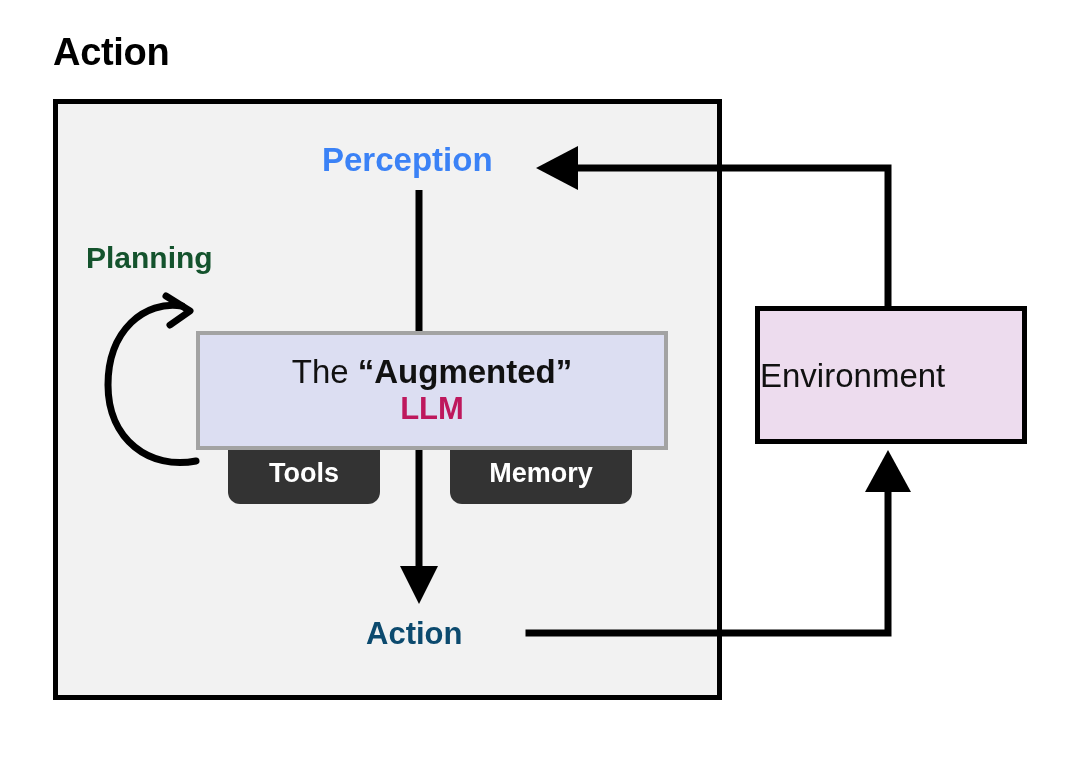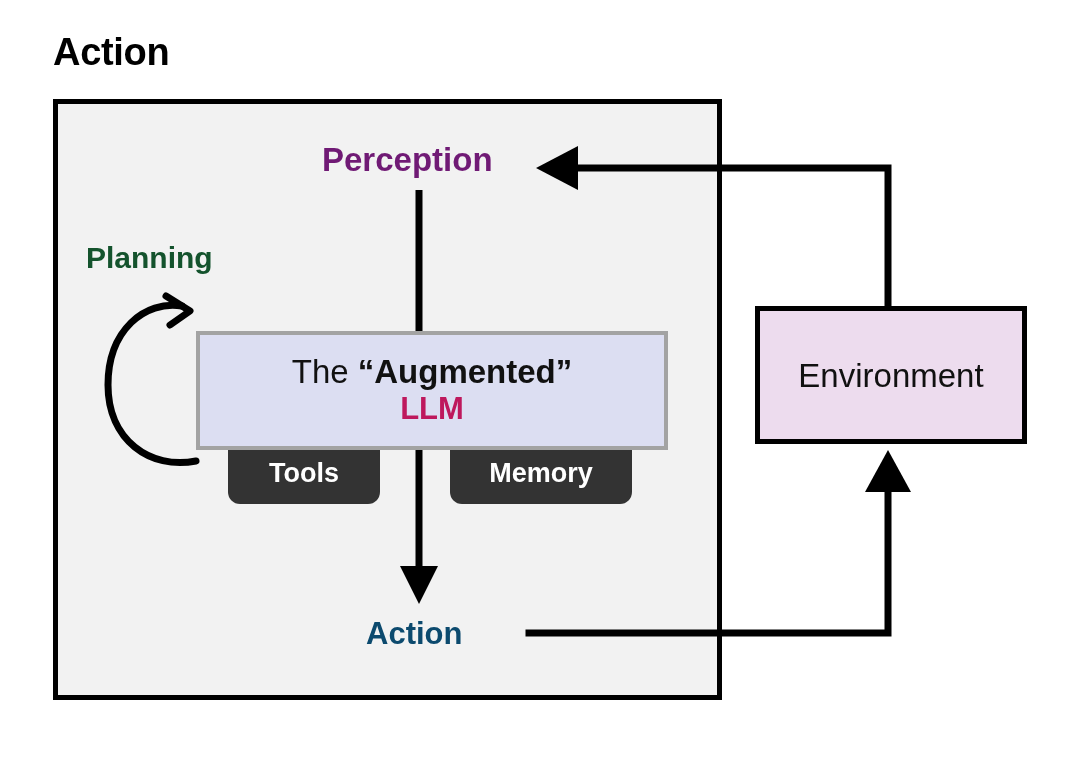--- a/index.html
+++ b/index.html
@@ -42,21 +42,21 @@
     box-sizing: border-box;
   }
 
   
   #perception-label {
     position: absolute;
     left: 322px;
     top: 143px;
     font-size: 33px;
     font-weight: bold;
-    color: #701a75;
+    color: #3b82f6;
     line-height: 1;
     white-space: nowrap;
   }
   #planning-label {
     position: absolute;
     left: 86px;
     top: 243px;
     font-size: 30px;
     font-weight: bold;
     color: #14532d;
@@ -140,21 +140,21 @@
     position: absolute;
     left: 755px;
     top: 306px;
     width: 272px;
     height: 138px;
     background: #eddcee;
     border: 5px solid #000000;
     box-sizing: border-box;
     display: flex;
     align-items: center;
-    justify-content: center;
+    justify-content: flex-start;
     z-index: 6;
   }
   #environment-label {
     font-size: 33px;
     color: #111111;
     line-height: 1;
     white-space: nowrap;
   }
 
   

